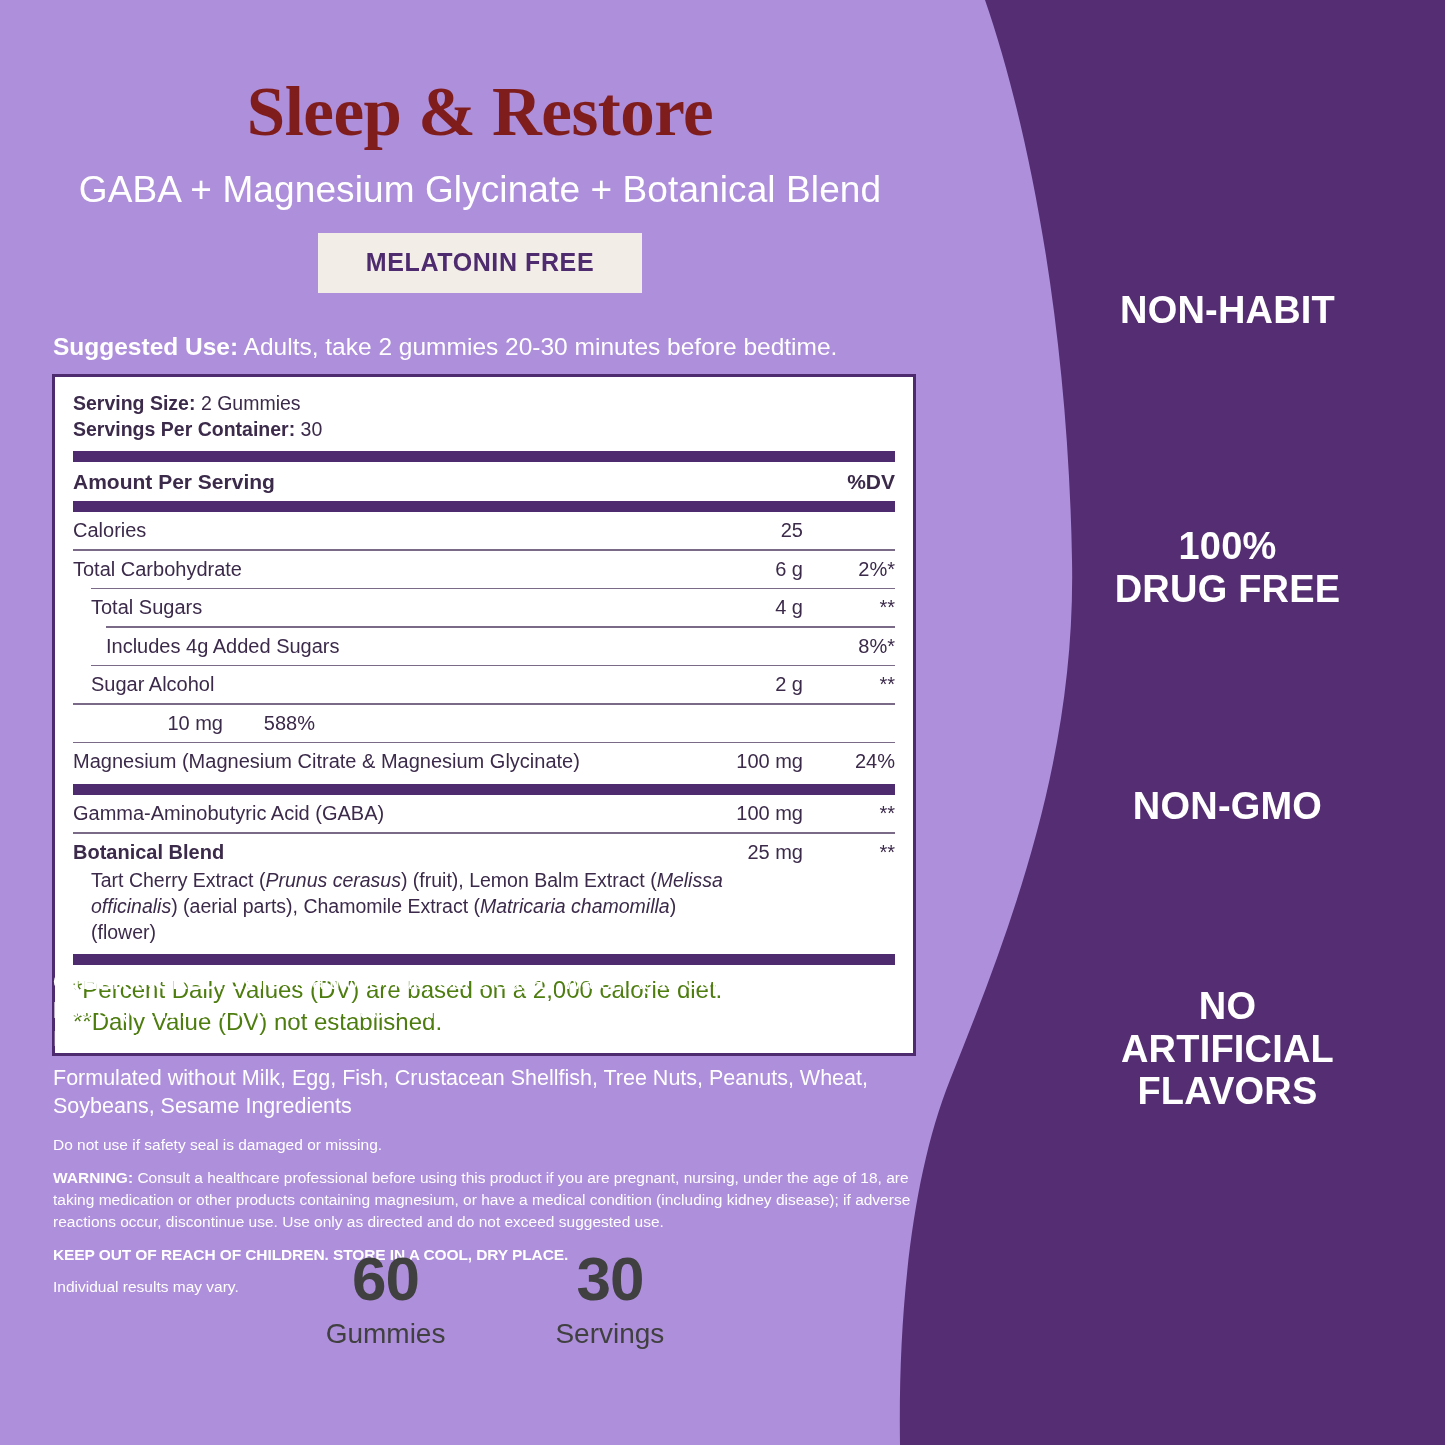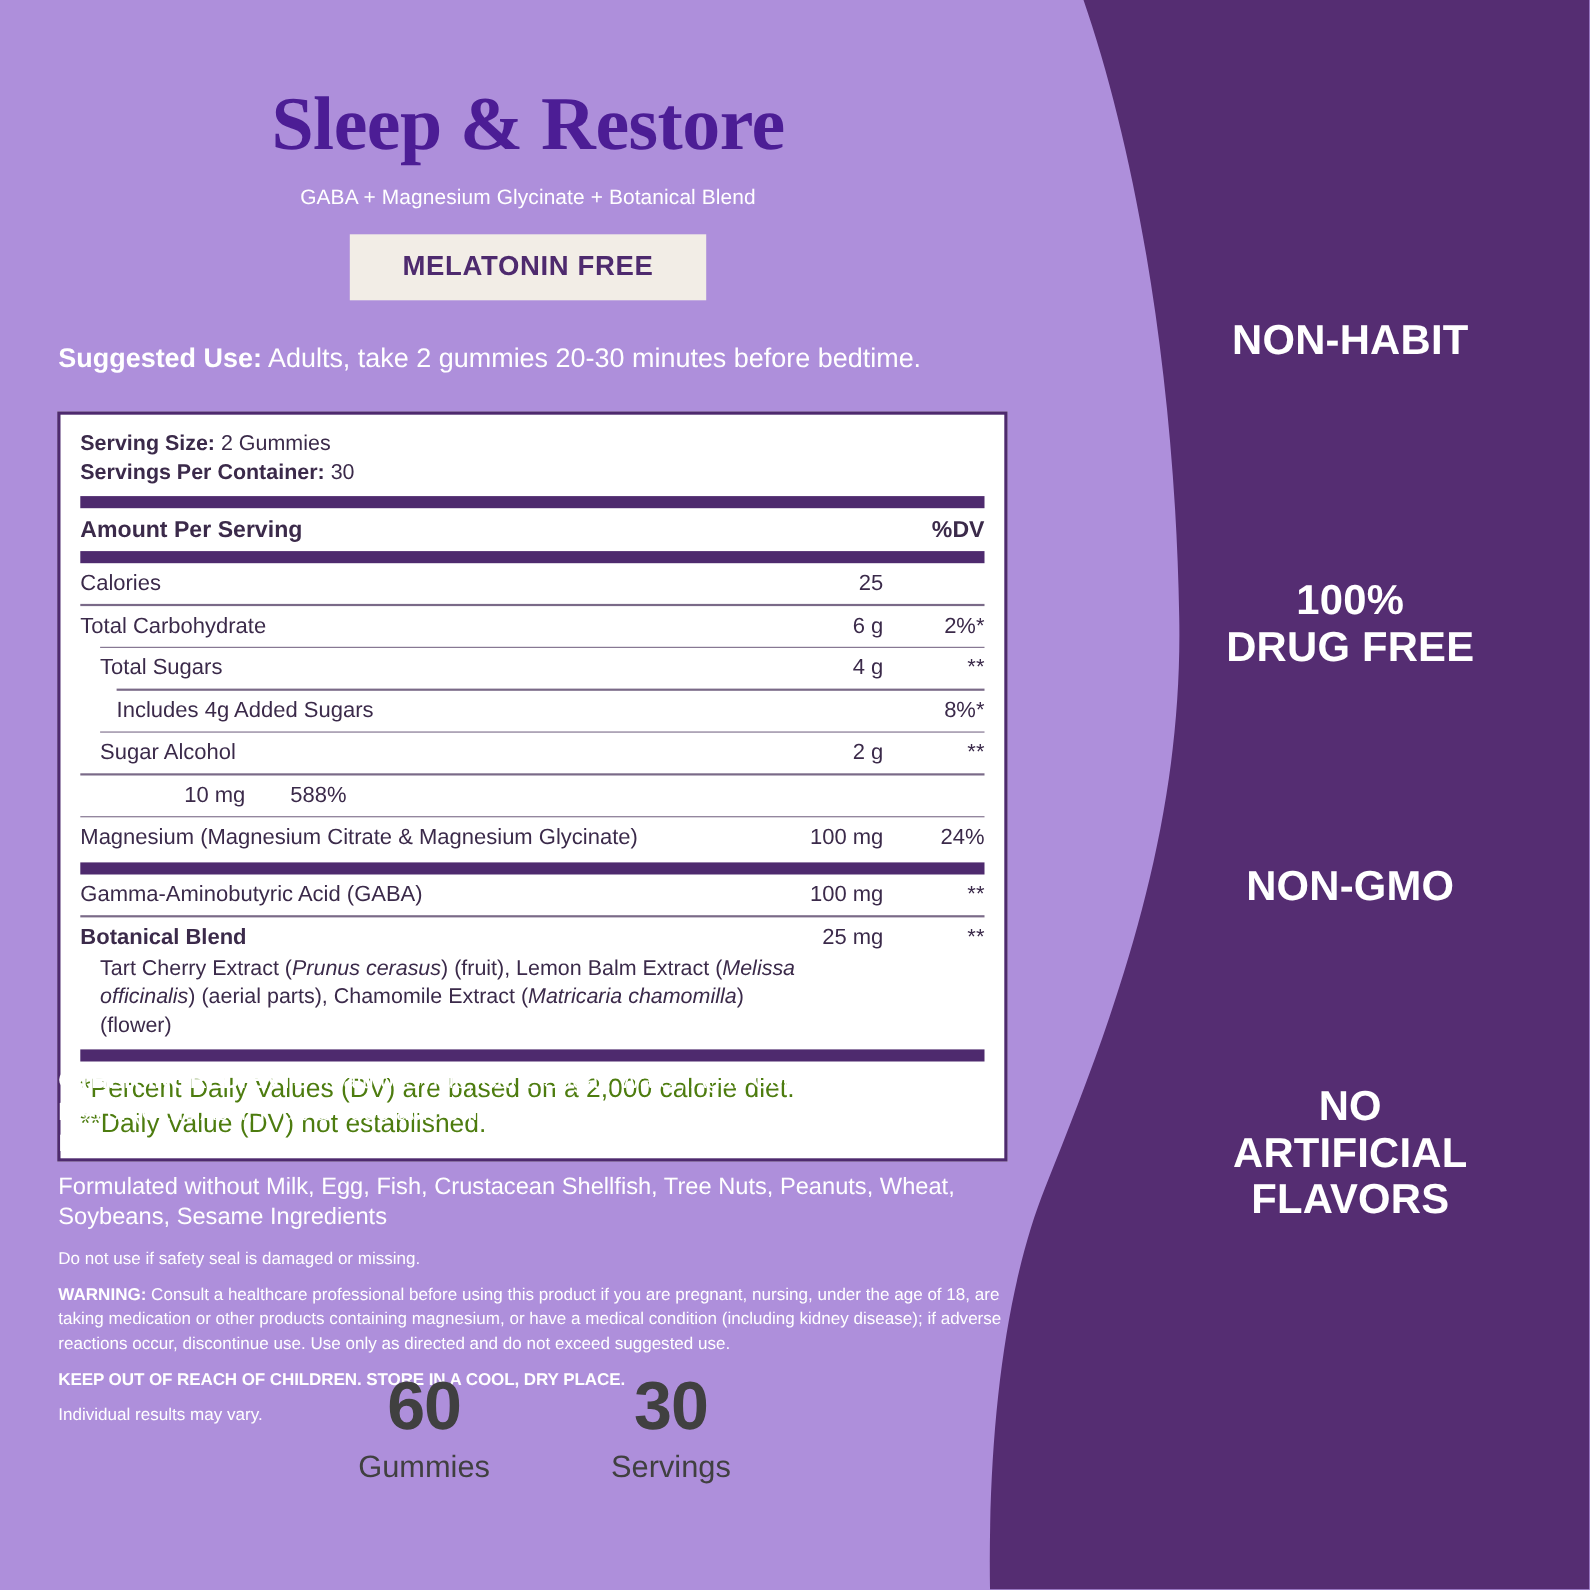--- a/index.html
+++ b/index.html
@@ -19,27 +19,27 @@
   .left-col{
     position:absolute;left:0;top:0;width:960px;height:1445px;
   }
 
   .hero{ text-align:center; padding-top:78px; }
   .hero-title{
     font-family:"Liberation Serif", serif;
     font-weight:bold;
     font-size:69px;
     line-height:1.0;
-    color:#4c1d95;
+    color:#7f1d1d;
     letter-spacing:-0.5px;
     margin:0 0 0 0;
   }
   .hero-sub{
     margin-top:22px;
-    font-size:19px;
+    font-size:37px;
     color:#FFFFFF;
     font-weight:400;
     letter-spacing:0.1px;
   }
   .badge-wrap{margin-top:22px;display:flex;justify-content:center;}
   .badge{
     background:#F2EDE6;
     color:#4E2A6E;
     font-weight:bold;
     font-size:25px;

